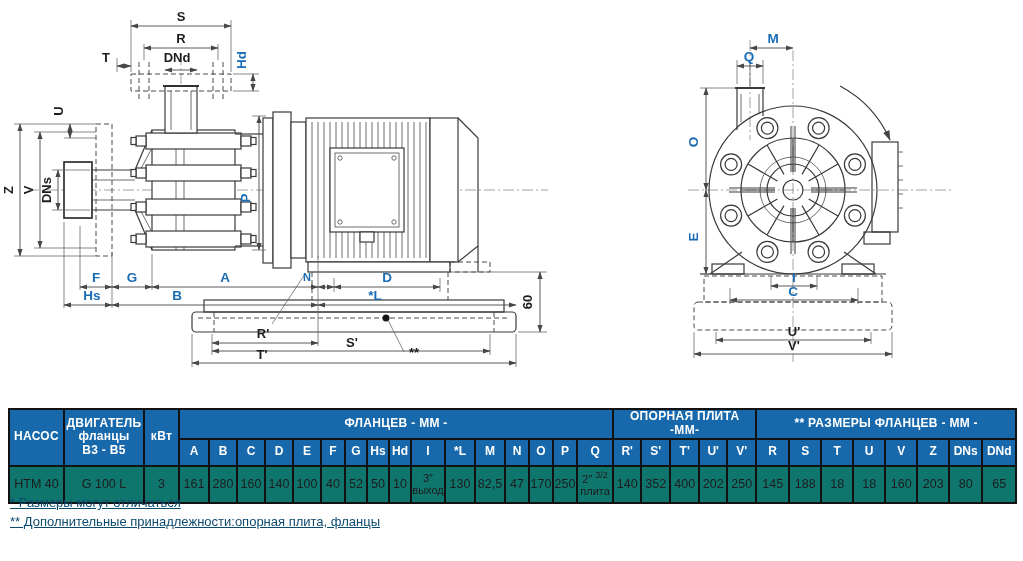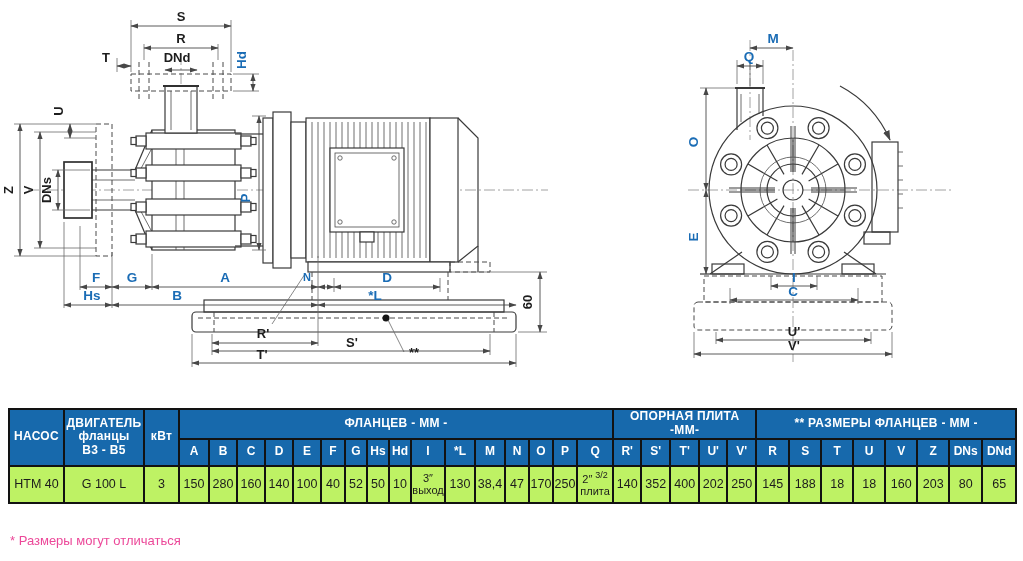--- a/index.html
+++ b/index.html
@@ -21,26 +21,26 @@
   .lbb{font:700 13.5px "Liberation Sans",sans-serif;fill:#1a6cb5}
   .lbs{font:700 11px "Liberation Sans",sans-serif;fill:#1a6cb5}
   text{text-anchor:middle}
   
   .tbl{position:absolute;left:8px;top:408px;width:1007px;border-collapse:collapse;
        table-layout:fixed;}
   .tbl th,.tbl td{border:2px solid #121212;padding:0;text-align:center;vertical-align:middle;}
   .tbl th{background:#1769ac;color:#fff;font:bold 12px/1.15 "Liberation Sans",sans-serif;}
   .tbl .grp{font:bold 12.5px "Liberation Sans",sans-serif;height:26px;letter-spacing:.3px;}
   .tbl .letters th{height:25px;font-size:12px;}
-  .tbl td{background:#bef264;color:#1c1c1c;font:12.5px "Liberation Sans",sans-serif;height:35px;margin-left:18px;}
+  .tbl td{background:#0f766e;color:#1c1c1c;font:12.5px "Liberation Sans",sans-serif;height:35px;margin-left:18px;}
   .tbl .two{font-size:11px;line-height:1.1;}
   .tbl .frac{font-size:9px;vertical-align:super;}
   .mot{font-size:11.5px;line-height:1.25;}
   
-  .notes{position:absolute;left:10px;top:532px;font:13px/1.45 "Liberation Sans",sans-serif;color:#ec4899;}
+  .notes{position:absolute;left:10px;top:494px;font:13px/1.45 "Liberation Sans",sans-serif;color:#0c4a6e;text-decoration:underline;}
 </style>
 </head>
 <body>
 
 <div class="page">
 
   <svg class="draw" width="1023" height="400" viewBox="0 0 1023 400">
     <defs>
       <marker id="arr" viewBox="0 0 10 10" refX="9.2" refY="5" markerWidth="8.5" markerHeight="8.5" orient="auto-start-reverse">
         <path d="M0,1.6 L10,5 L0,8.4 z" fill="#474747"></path>
@@ -392,35 +392,35 @@
       <th>U</th>
       <th>V</th>
       <th>Z</th>
       <th>DNs</th>
       <th>DNd</th>
     </tr>
     <tr>
       <td>HTM 40</td>
       <td>G 100 L</td>
       <td>3</td>
-      <td>150</td>
+      <td>161</td>
       <td>280</td>
       <td>160</td>
       <td>140</td>
       <td>100</td>
       <td>40</td>
       <td>52</td>
       <td>50</td>
       <td>10</td>
       <td class="two">
         <div>3″</div>
         <div>выход</div>
       </td>
       <td>130</td>
-      <td>38,4</td>
+      <td>82,5</td>
       <td>47</td>
       <td>170</td>
       <td>250</td>
       <td class="two">
         <div><span>2″</span> <span class="frac">3/2</span></div>
         <div>плита</div>
       </td>
       <td>140</td>
       <td>352</td>
       <td>400</td>
@@ -433,14 +433,15 @@
       <td>160</td>
       <td>203</td>
       <td>80</td>
       <td>65</td>
     </tr>
   </tbody>
     </table>
 
   <div class="notes">
     <div>* Размеры могут отличаться</div>
+    <div>** Дополнительные принадлежности:опорная плита, фланцы</div>
   </div>
 </div>
 
 </body></html>

